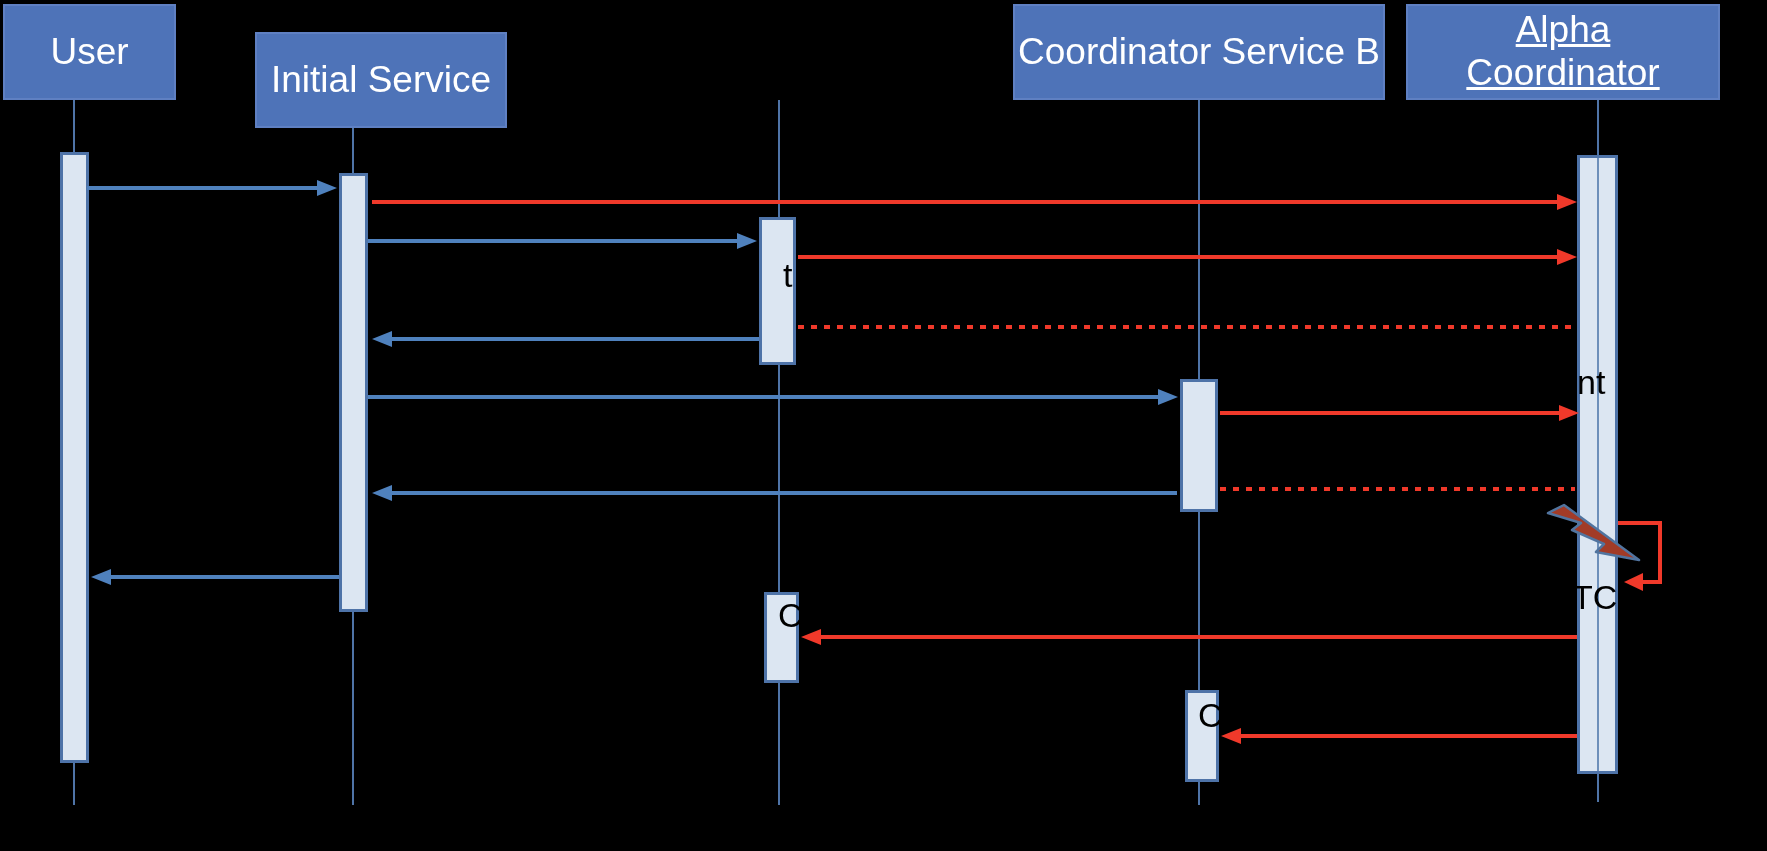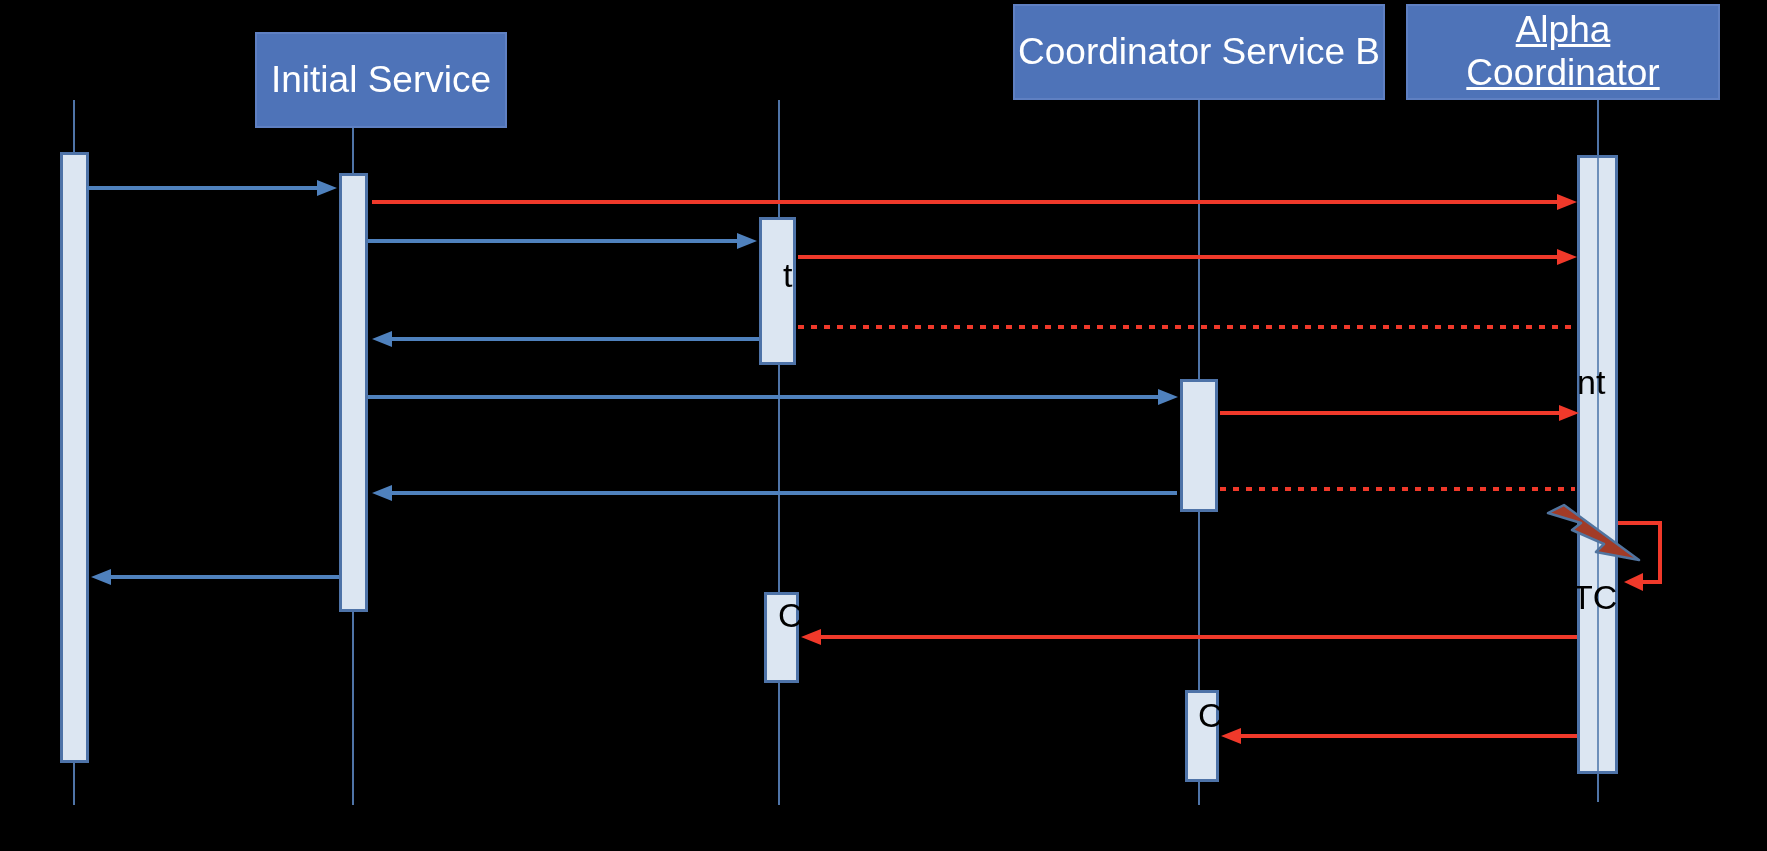--- a/index.html
+++ b/index.html
@@ -25,20 +25,23 @@
     position:absolute;color:#000000;font-size:34px;line-height:1;
     white-space:pre;z-index:5;
   }
   svg.overlay{position:absolute;left:0;top:0;z-index:6;pointer-events:none;}
 </style>
 </head>
 <body>
 
 <div class="canvas">
 
+  <div class="participant" style="left:3px;width:173px;">
+    <span>User</span>
+  </div>
   <div class="participant" style="left:255px;width:252px;margin-top:28px;">
     <span>Initial Service</span>
   </div>
   <div class="participant" style="left:1013px;width:372px;">
     <span>Coordinator Service B</span>
   </div>
   <div class="participant" style="left:1406px;width:314px;text-decoration:underline;">
     <span style="display:block;width:230px;">Alpha Coordinator</span>
   </div>
 

